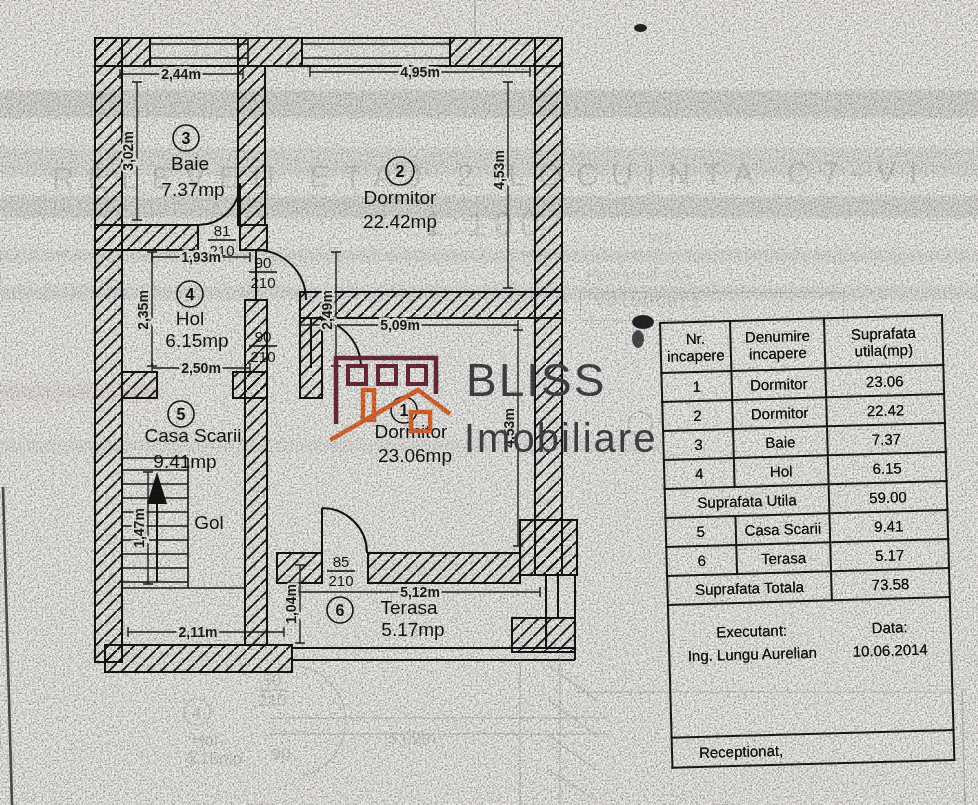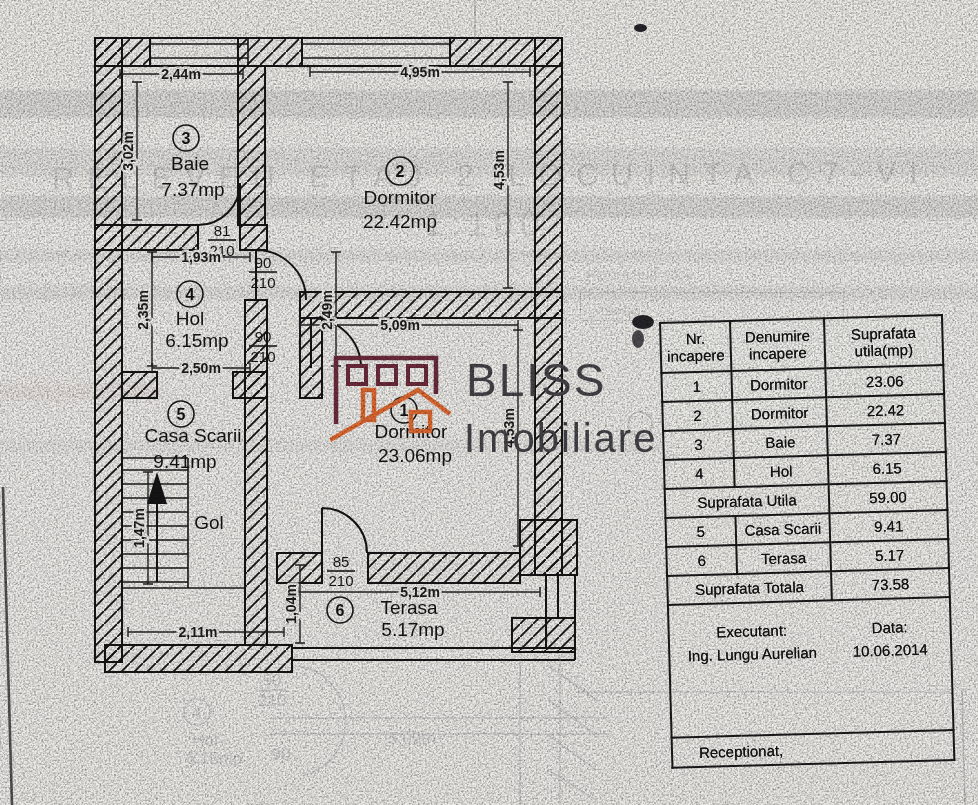--- a/index.html
+++ b/index.html
@@ -15,21 +15,21 @@
   .b5{top:286px;height:14px;background:rgba(120,120,122,.08);filter:blur(1.5px);}
   .b6{top:440px;height:12px;width:660px;background:rgba(120,120,122,.05);filter:blur(2px);}
   .b7{top:384px;height:16px;width:160px;background:rgba(185,125,125,.08);filter:blur(2px);}
   
   .ghost{position:absolute;color:#97979c;pointer-events:none;}
   .g-title{left:52px;top:158px;width:880px;font-size:31px;letter-spacing:13px;
            white-space:nowrap;overflow:hidden;opacity:.30;transform:rotate(-.4deg);}
   .g-scale{left:424px;top:204px;font-size:35px;letter-spacing:7px;opacity:.26;}
   .g-a1{left:642px;top:228px;font-size:15px;opacity:.20;}
   .g-a2{left:586px;top:266px;font-size:15px;opacity:.22;}
-  .g-a3{left:594px;top:304px;font-size:12px;opacity:.26;}
+  .g-a3{left:594px;top:290px;font-size:20px;opacity:.26;font-family:Liberation Mono, monospace;}
   .g-box{left:580px;top:292px;width:262px;height:27px;border:1px solid rgba(120,120,126,.28);opacity:.8;}
   
   .plan{position:absolute;left:0;top:0;z-index:2;}
   .wall{fill:url(#hatch);stroke:#161616;stroke-width:2;}
   .ln{stroke:#161616;stroke-width:2;fill:none;}
   .thin{stroke:#1a1a1a;stroke-width:1.6;fill:none;}
   .dimln{stroke:#222;stroke-width:1.4;fill:none;}
   text{font-family:"Liberation Sans",sans-serif;}
   .dim{font-size:14px;font-weight:700;fill:#1d1d1d;text-anchor:middle;
        paint-order:stroke;stroke:#ecebe7;stroke-width:5px;}

